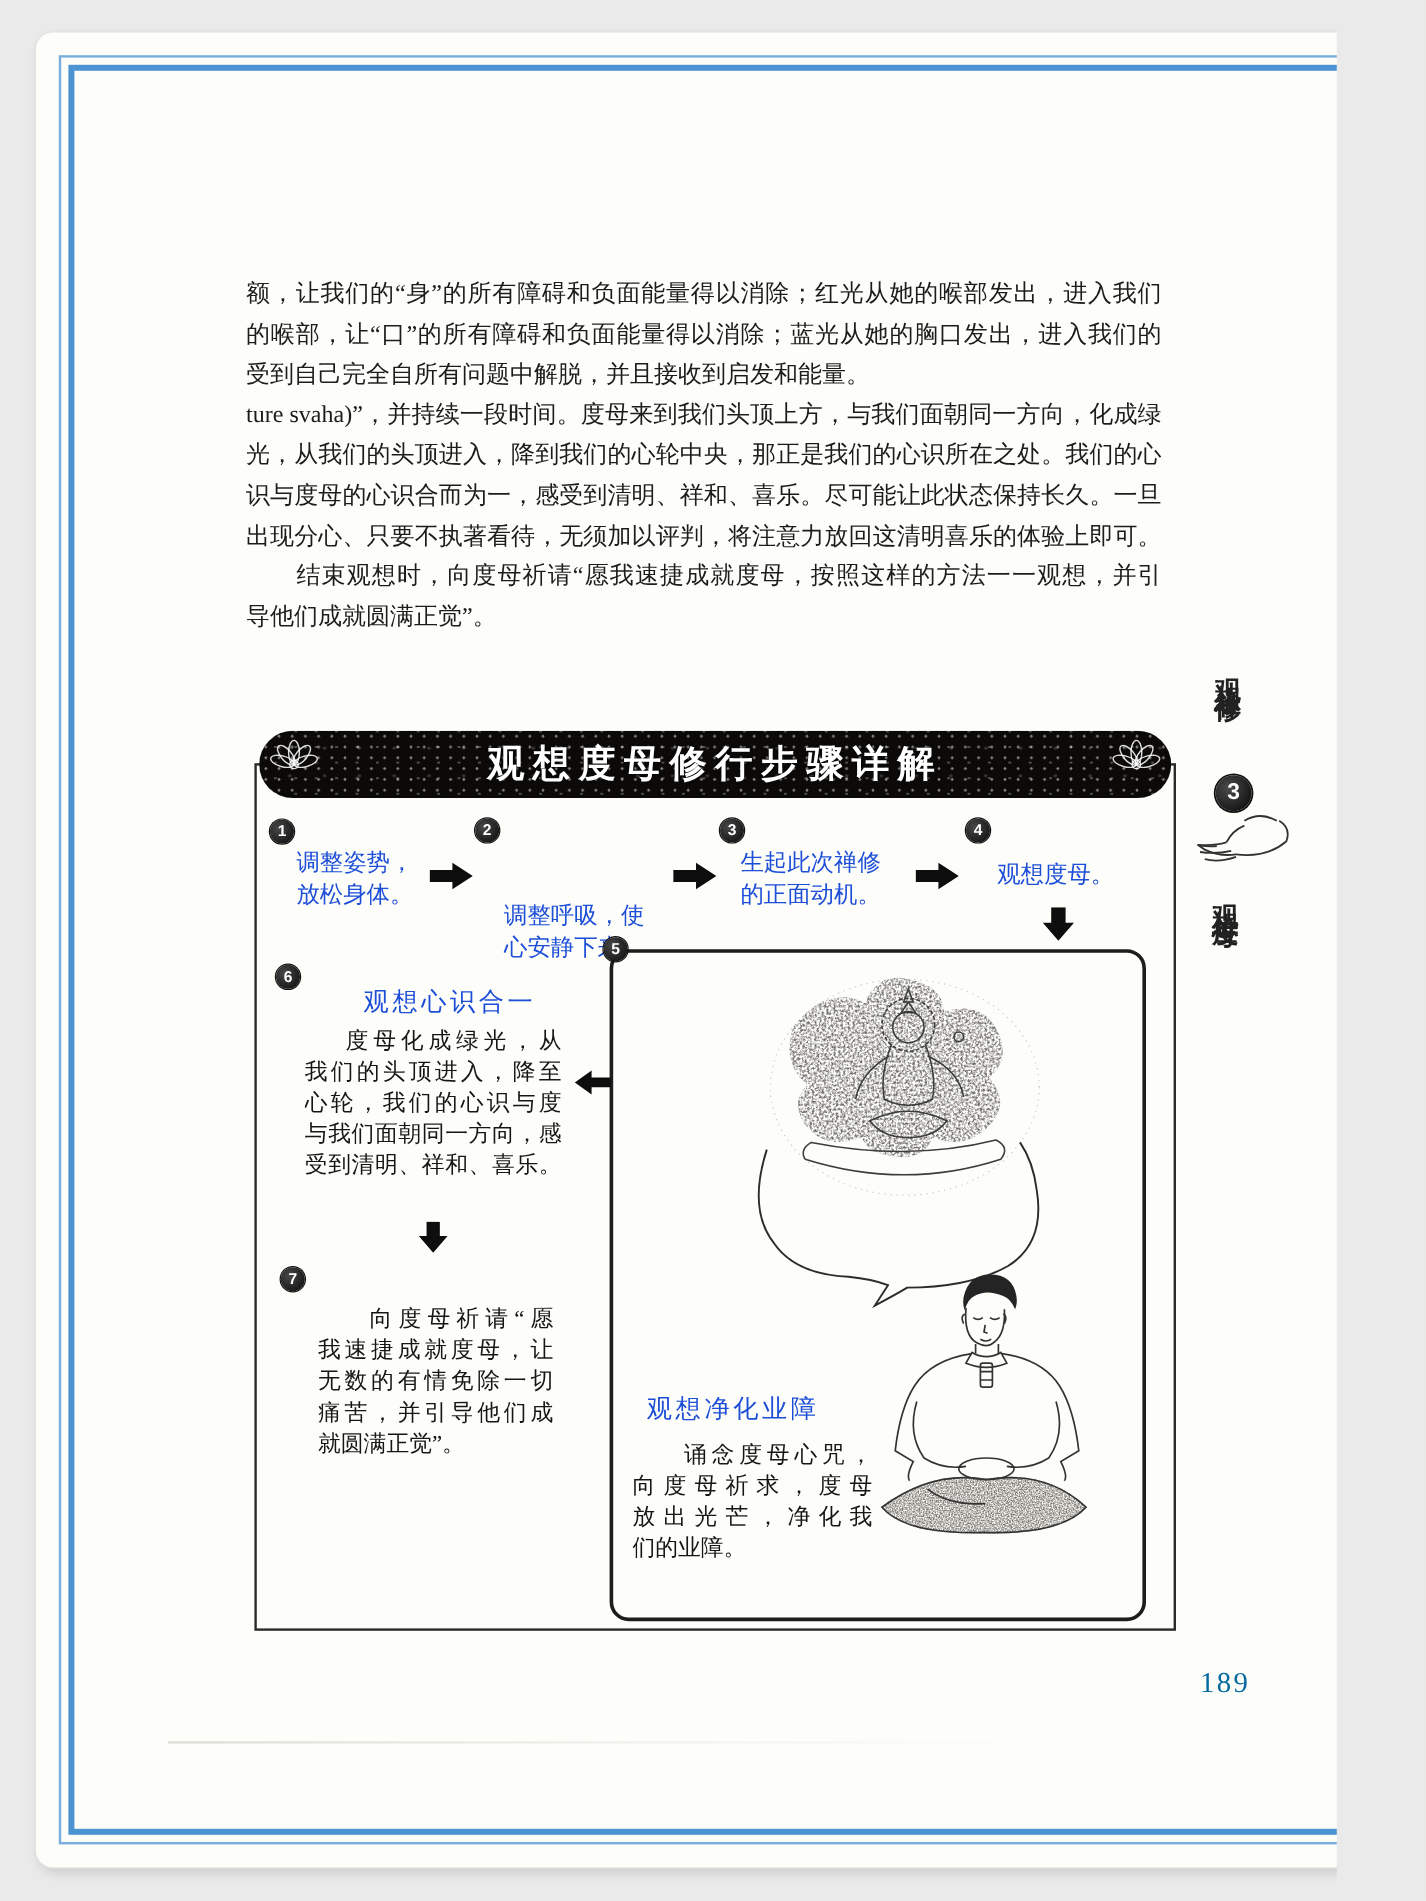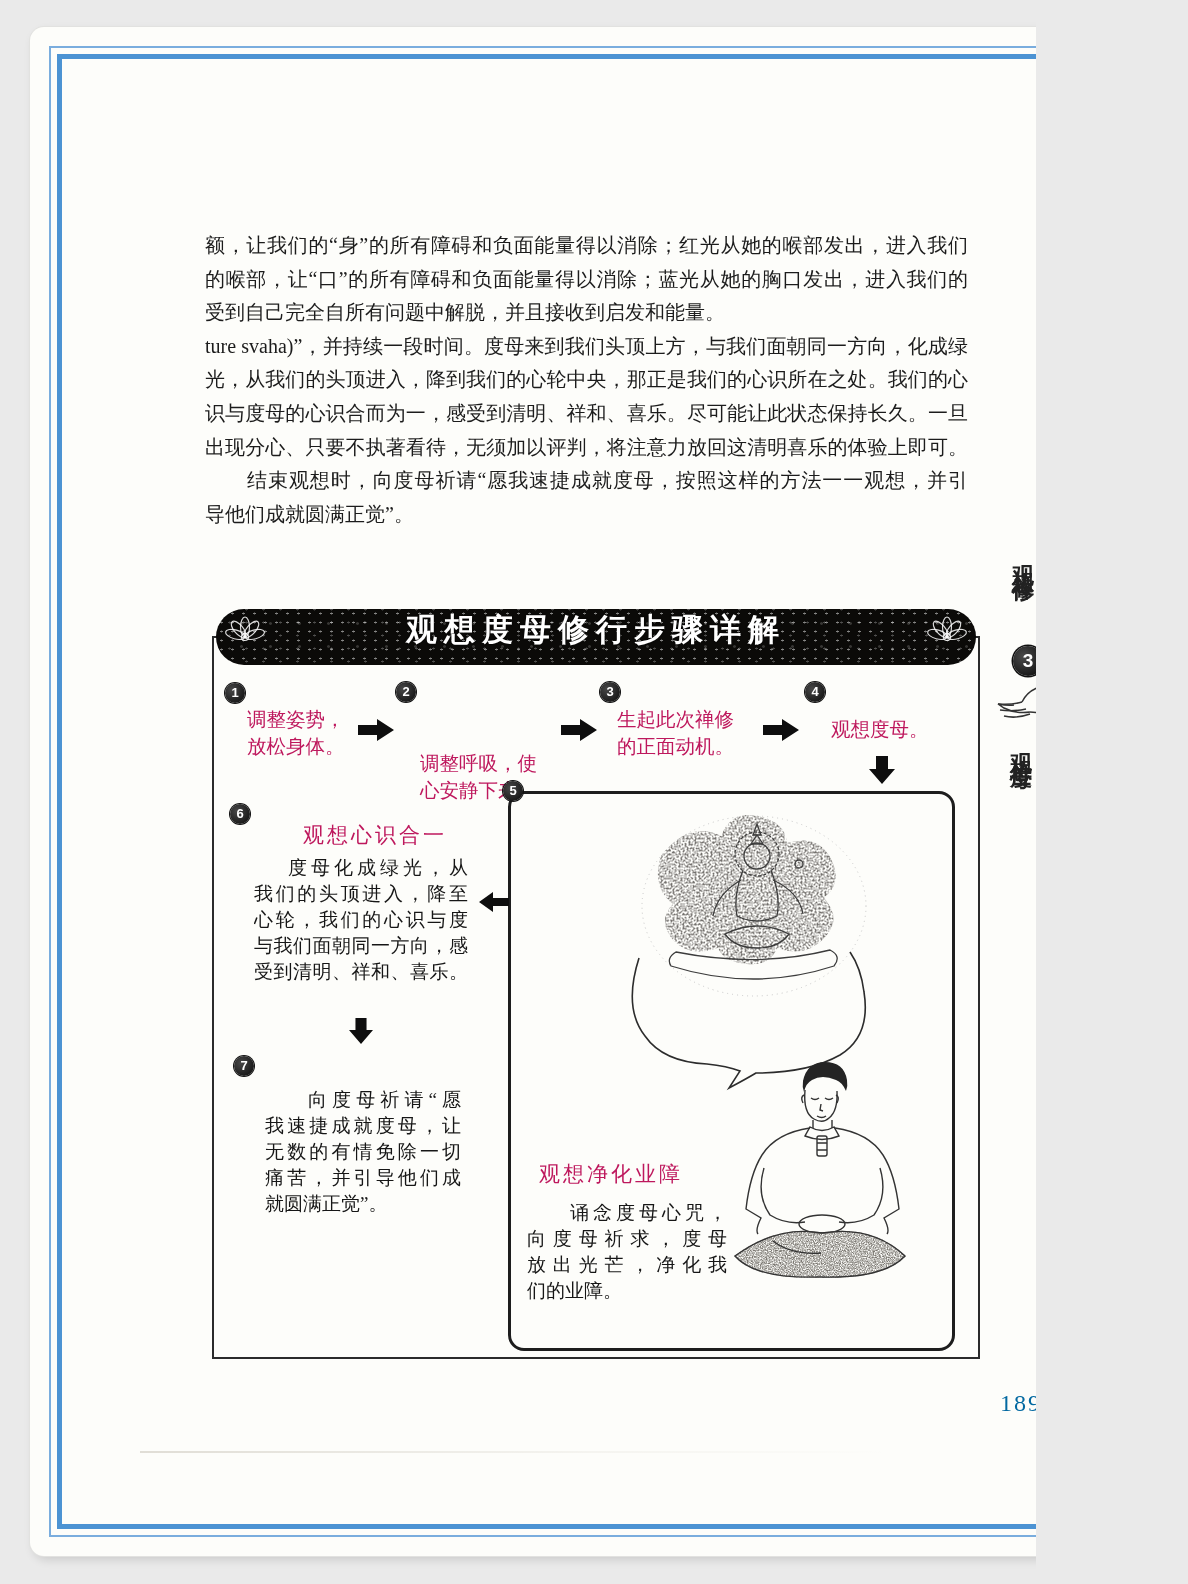--- a/index.html
+++ b/index.html
@@ -1,16 +1,16 @@
 <!DOCTYPE html>
 <html><head>
 <meta charset="utf-8">
 <style>
   html,body{margin:0;padding:0;background:#eaeaea;}
-  .canvas{position:relative;width:1036px;height:1584px;background:#eaeaea;overflow:hidden;
+  .canvas{position:relative;width:1114px;height:1584px;background:#eaeaea;overflow:hidden;
           font-family:"Liberation Serif","DejaVu Serif",serif;color:#1c1c1c;}
   .abs{position:absolute;}
   
   .page{position:absolute;left:30px;top:27px;width:1128px;height:1529px;background:#fdfdfa;
         border-radius:14px;box-shadow:0 0 0 1px #e2e2e0,3px 4px 10px rgba(0,0,0,.13);}
   .frame-thin{position:absolute;left:19px;top:19px;right:21px;bottom:19px;
               border:2px solid #7aadde;}
   .frame-thick{position:absolute;left:27px;top:27px;right:29px;bottom:27px;
                border:5px solid #4c93d3;}
   
@@ -22,37 +22,37 @@
   .flow-container{position:absolute;left:212px;top:636px;width:764px;height:719px;
                   border:2px solid #2b2b2b;background:transparent;}
   .banner{position:absolute;left:216px;top:609px;width:760px;height:56px;border-radius:28px;
           background-color:#0b0a08;
           background-image:
             radial-gradient(rgba(255,255,255,.5) 1px,transparent 1.4px),
             radial-gradient(rgba(255,255,255,.28) 1px,transparent 1.6px),
             radial-gradient(rgba(210,210,210,.22) 1.2px,transparent 1.9px);
           background-size:11px 9px,17px 13px,29px 23px;
           background-position:0 0,5px 7px,11px 3px;
-          display:flex;align-items:flex-start;justify-content:center;}
+          display:flex;align-items:center;justify-content:center;}
   .banner-title{color:#ffffff;font-size:31px;font-weight:bold;letter-spacing:7px;
                 font-family:"Liberation Sans","DejaVu Sans",sans-serif;text-shadow:0 0 2px #000;}
   .lotus{position:absolute;top:5px;}
   .lotus.left{left:6px;}
   .lotus.right{right:6px;}
   .numcircle{position:absolute;width:20px;height:20px;border-radius:50%;
              background:radial-gradient(circle at 35% 35%,#474747,#090909);
              color:#fff;font-size:13px;font-weight:bold;line-height:20px;text-align:center;
              font-family:"Liberation Sans","DejaVu Sans",sans-serif;box-shadow:0 0 0 1px #111;}
-  .steplabel{position:absolute;font-size:19.5px;line-height:27px;white-space:nowrap;color:#be185d;}
+  .steplabel{position:absolute;font-size:19.5px;line-height:27px;white-space:nowrap;color:#1d4ed8;}
   .jblock{position:absolute;font-size:19px;line-height:26px;color:#161616;}
   .jblock .jl{height:26px;white-space:nowrap;overflow:hidden;text-align:justify;text-align-last:justify;}
   .jblock .jl.last{text-align:left;text-align-last:left;}
   .jblock .jl.ind15{text-indent:34px;}
   .jblock .jl.ind2{text-indent:43px;}
-  .minlittle{font-size:21px;letter-spacing:3px;white-space:nowrap;color:#be185d;}
+  .minlittle{font-size:21px;letter-spacing:3px;white-space:nowrap;color:#1d4ed8;}
   .box5{position:absolute;left:508px;top:791px;width:441px;height:554px;background:#fdfdfa;
         border:3px solid #1d1d1d;border-radius:16px;}
   .arrow{position:absolute;}
   
   .vtext{position:absolute;writing-mode:vertical-rl;font-size:22px;letter-spacing:5px;color:#222;
          font-family:"Liberation Sans","DejaVu Sans",sans-serif;font-weight:bold;}
   .chapcircle{position:absolute;left:1013px;top:646px;width:30px;height:30px;border-radius:50%;
               background:radial-gradient(circle at 35% 35%,#4a4a4a,#050505);color:#fff;
               font-size:19px;font-weight:bold;line-height:30px;text-align:center;
               font-family:"Liberation Sans","DejaVu Sans",sans-serif;box-shadow:0 0 0 1.5px #101010;}

